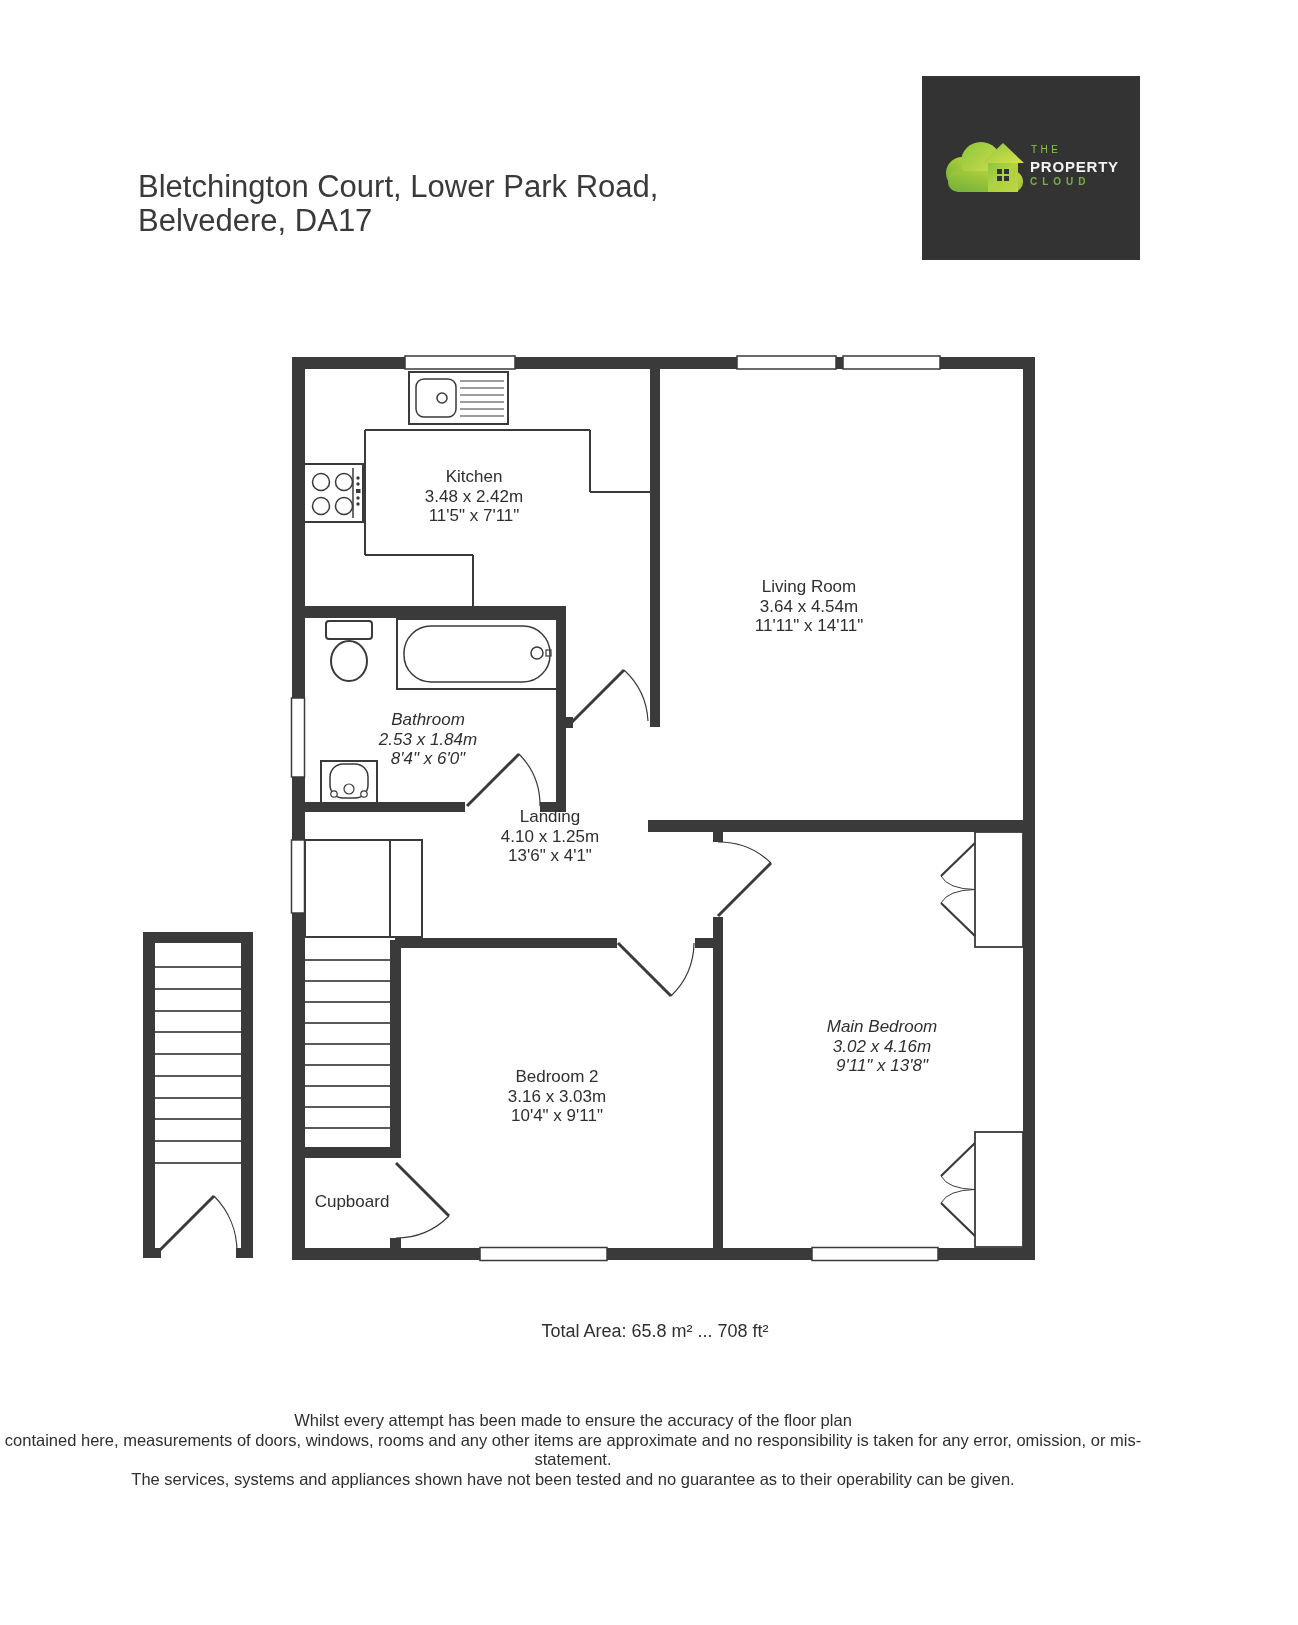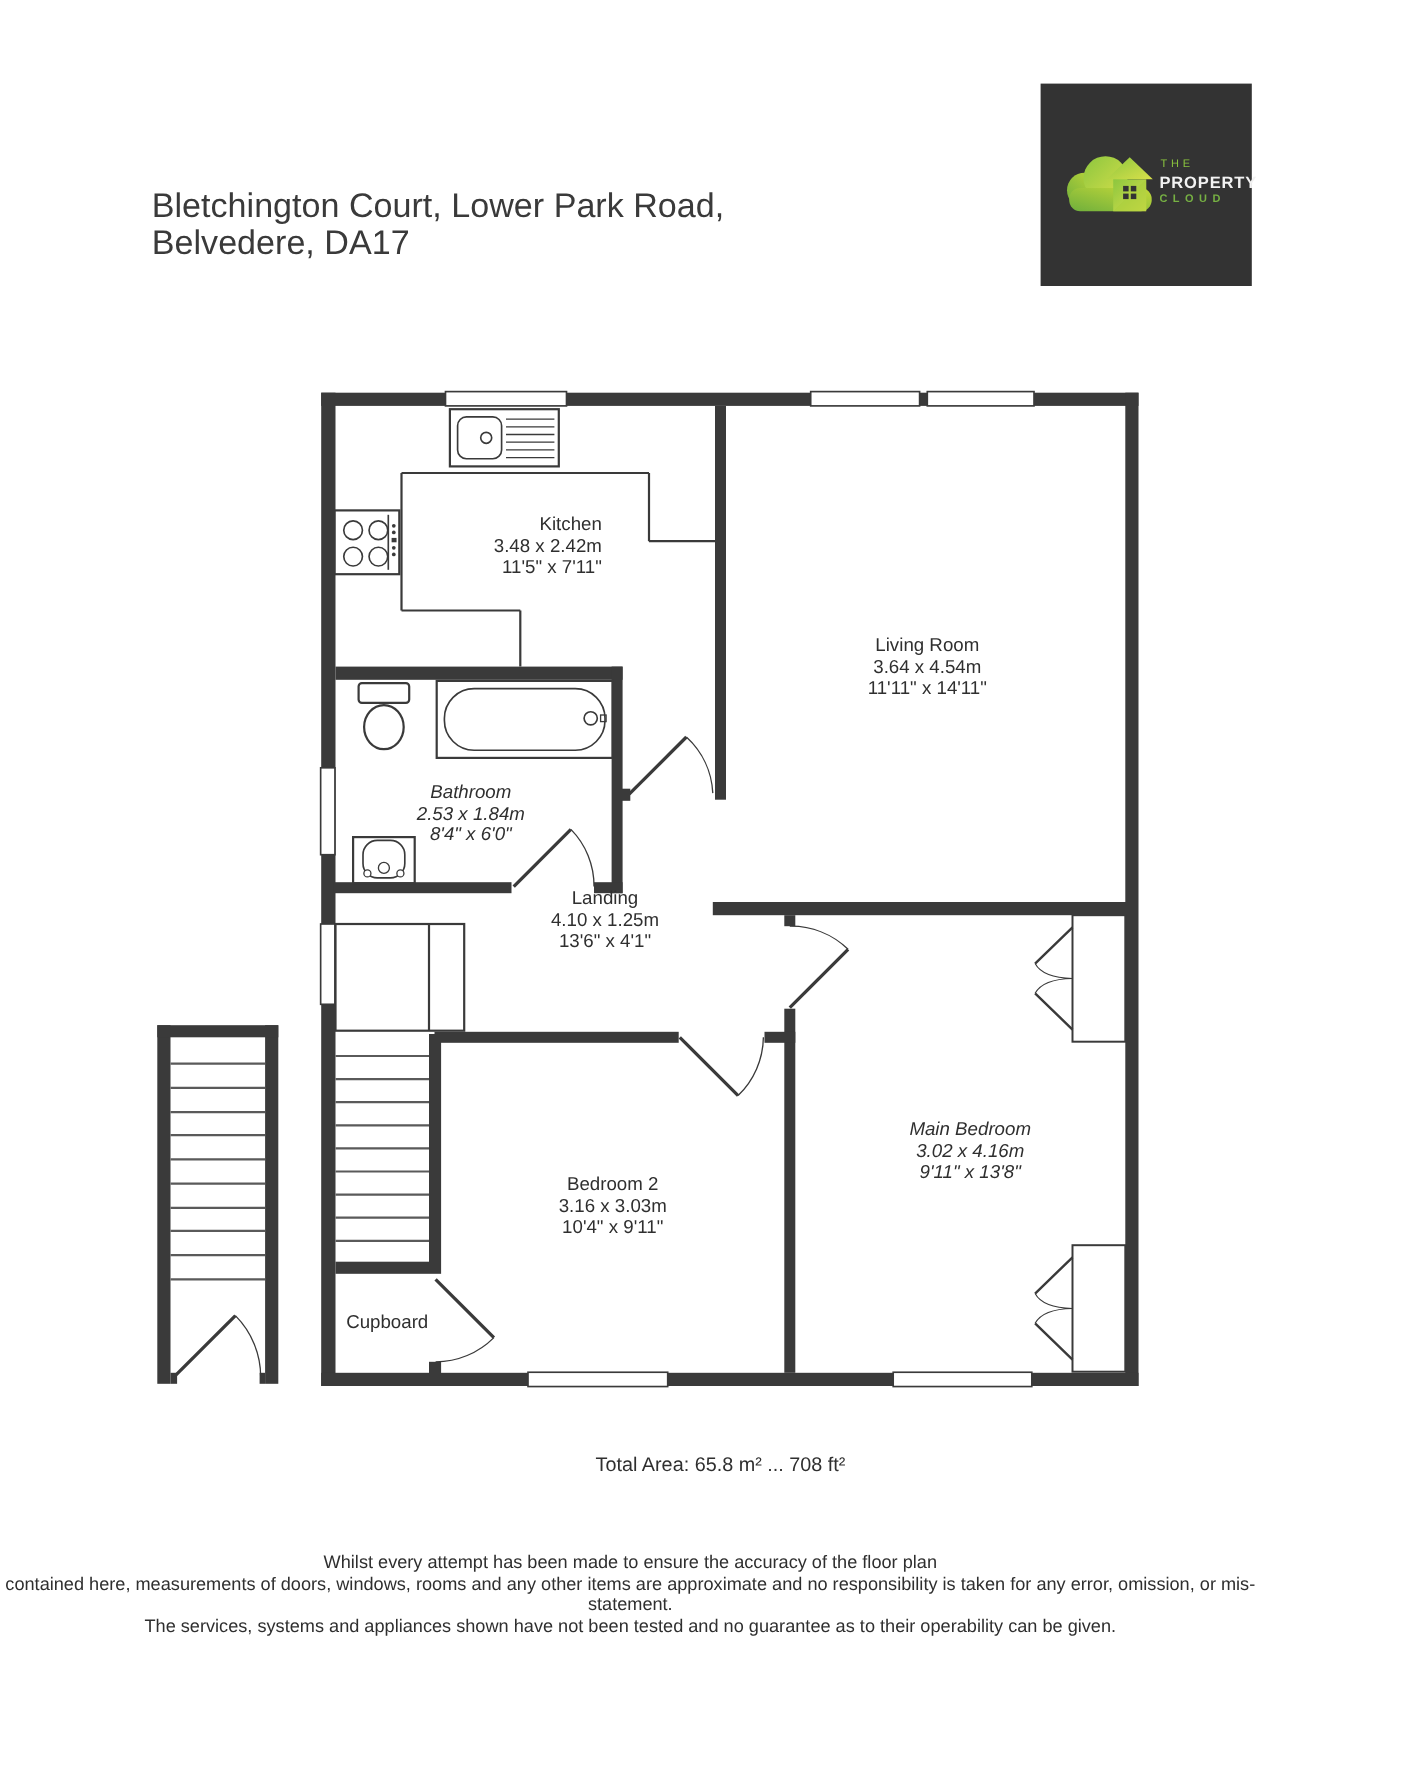--- a/index.html
+++ b/index.html
@@ -1,19 +1,19 @@
 <!DOCTYPE html>
 <html><head>
 <meta charset="utf-8">
 <style>
   html,body{margin:0;padding:0;background:#ffffff;}
   .page{position:relative;width:1298px;height:1625px;background:#fff;overflow:hidden;
         font-family:"Liberation Sans", sans-serif;color:#2f2f2f;}
   .addr{position:absolute;left:138px;top:170px;font-size:31px;line-height:34px;color:#3a3a3a;}
-  .logo{position:absolute;left:946px;top:76px;width:192px;height:184px;background:#333333;}
+  .logo{position:absolute;left:922px;top:76px;width:218px;height:184px;background:#333333;}
   .logo-art{position:absolute;left:0;top:0;}
   .logo-text{position:absolute;left:108px;top:69px;line-height:1;}
   .logo-the{font-size:10px;letter-spacing:3.5px;color:#8bc53f;margin:0 0 4px 1px;}
   .logo-property{font-size:15px;letter-spacing:0.8px;color:#f2f2f2;margin:0 0 3px 0;font-weight:bold;}
   .logo-cloud{font-size:10px;letter-spacing:5px;color:#76b043;margin:0;font-weight:bold;}
   .plan-svg{position:absolute;left:0;top:0;}
   .room-label{position:absolute;transform:translateX(-50%);text-align:center;
               font-size:17px;line-height:19.5px;white-space:nowrap;color:#2f2f2f;}
   .room-label span{display:block;}
   .total{position:absolute;left:655px;top:1321px;transform:translateX(-50%);
@@ -198,26 +198,26 @@
         <path d="M941,876 Q948,889 975,889.5 M941,903 Q948,890 975,889.5" stroke="#3a3a3a" stroke-width="1" fill="none"></path>
       </g>
       <g>
         <rect x="975" y="1132" width="48" height="115" fill="#ffffff" stroke="#3a3a3a" stroke-width="1.8"></rect>
         <path d="M975,1143 L941,1176 M975,1236 L941,1203" stroke="#3a3a3a" stroke-width="2.2" fill="none"></path>
         <path d="M941,1176 Q948,1189 975,1189.5 M941,1203 Q948,1190 975,1189.5" stroke="#3a3a3a" stroke-width="1" fill="none"></path>
       </g>
     </g>
   </svg>
 
-  <div class="room-label" style="left:498px;top:467px;text-align:right;">
+  <div class="room-label" style="left:474px;top:467px;">
     <span>Kitchen</span>
     <span>3.48 x 2.42m</span>
     <span>11'5" x 7'11"</span>
   </div>
-  <div class="room-label" style="left:843px;top:577px;">
+  <div class="room-label" style="left:809px;top:577px;">
     <span>Living Room</span>
     <span>3.64 x 4.54m</span>
     <span>11'11" x 14'11"</span>
   </div>
   <div class="room-label" style="left:428px;top:710px;font-style:italic;">
     <span>Bathroom</span>
     <span>2.53 x 1.84m</span>
     <span>8'4" x 6'0"</span>
   </div>
   <div class="room-label" style="left:550px;top:807px;">

